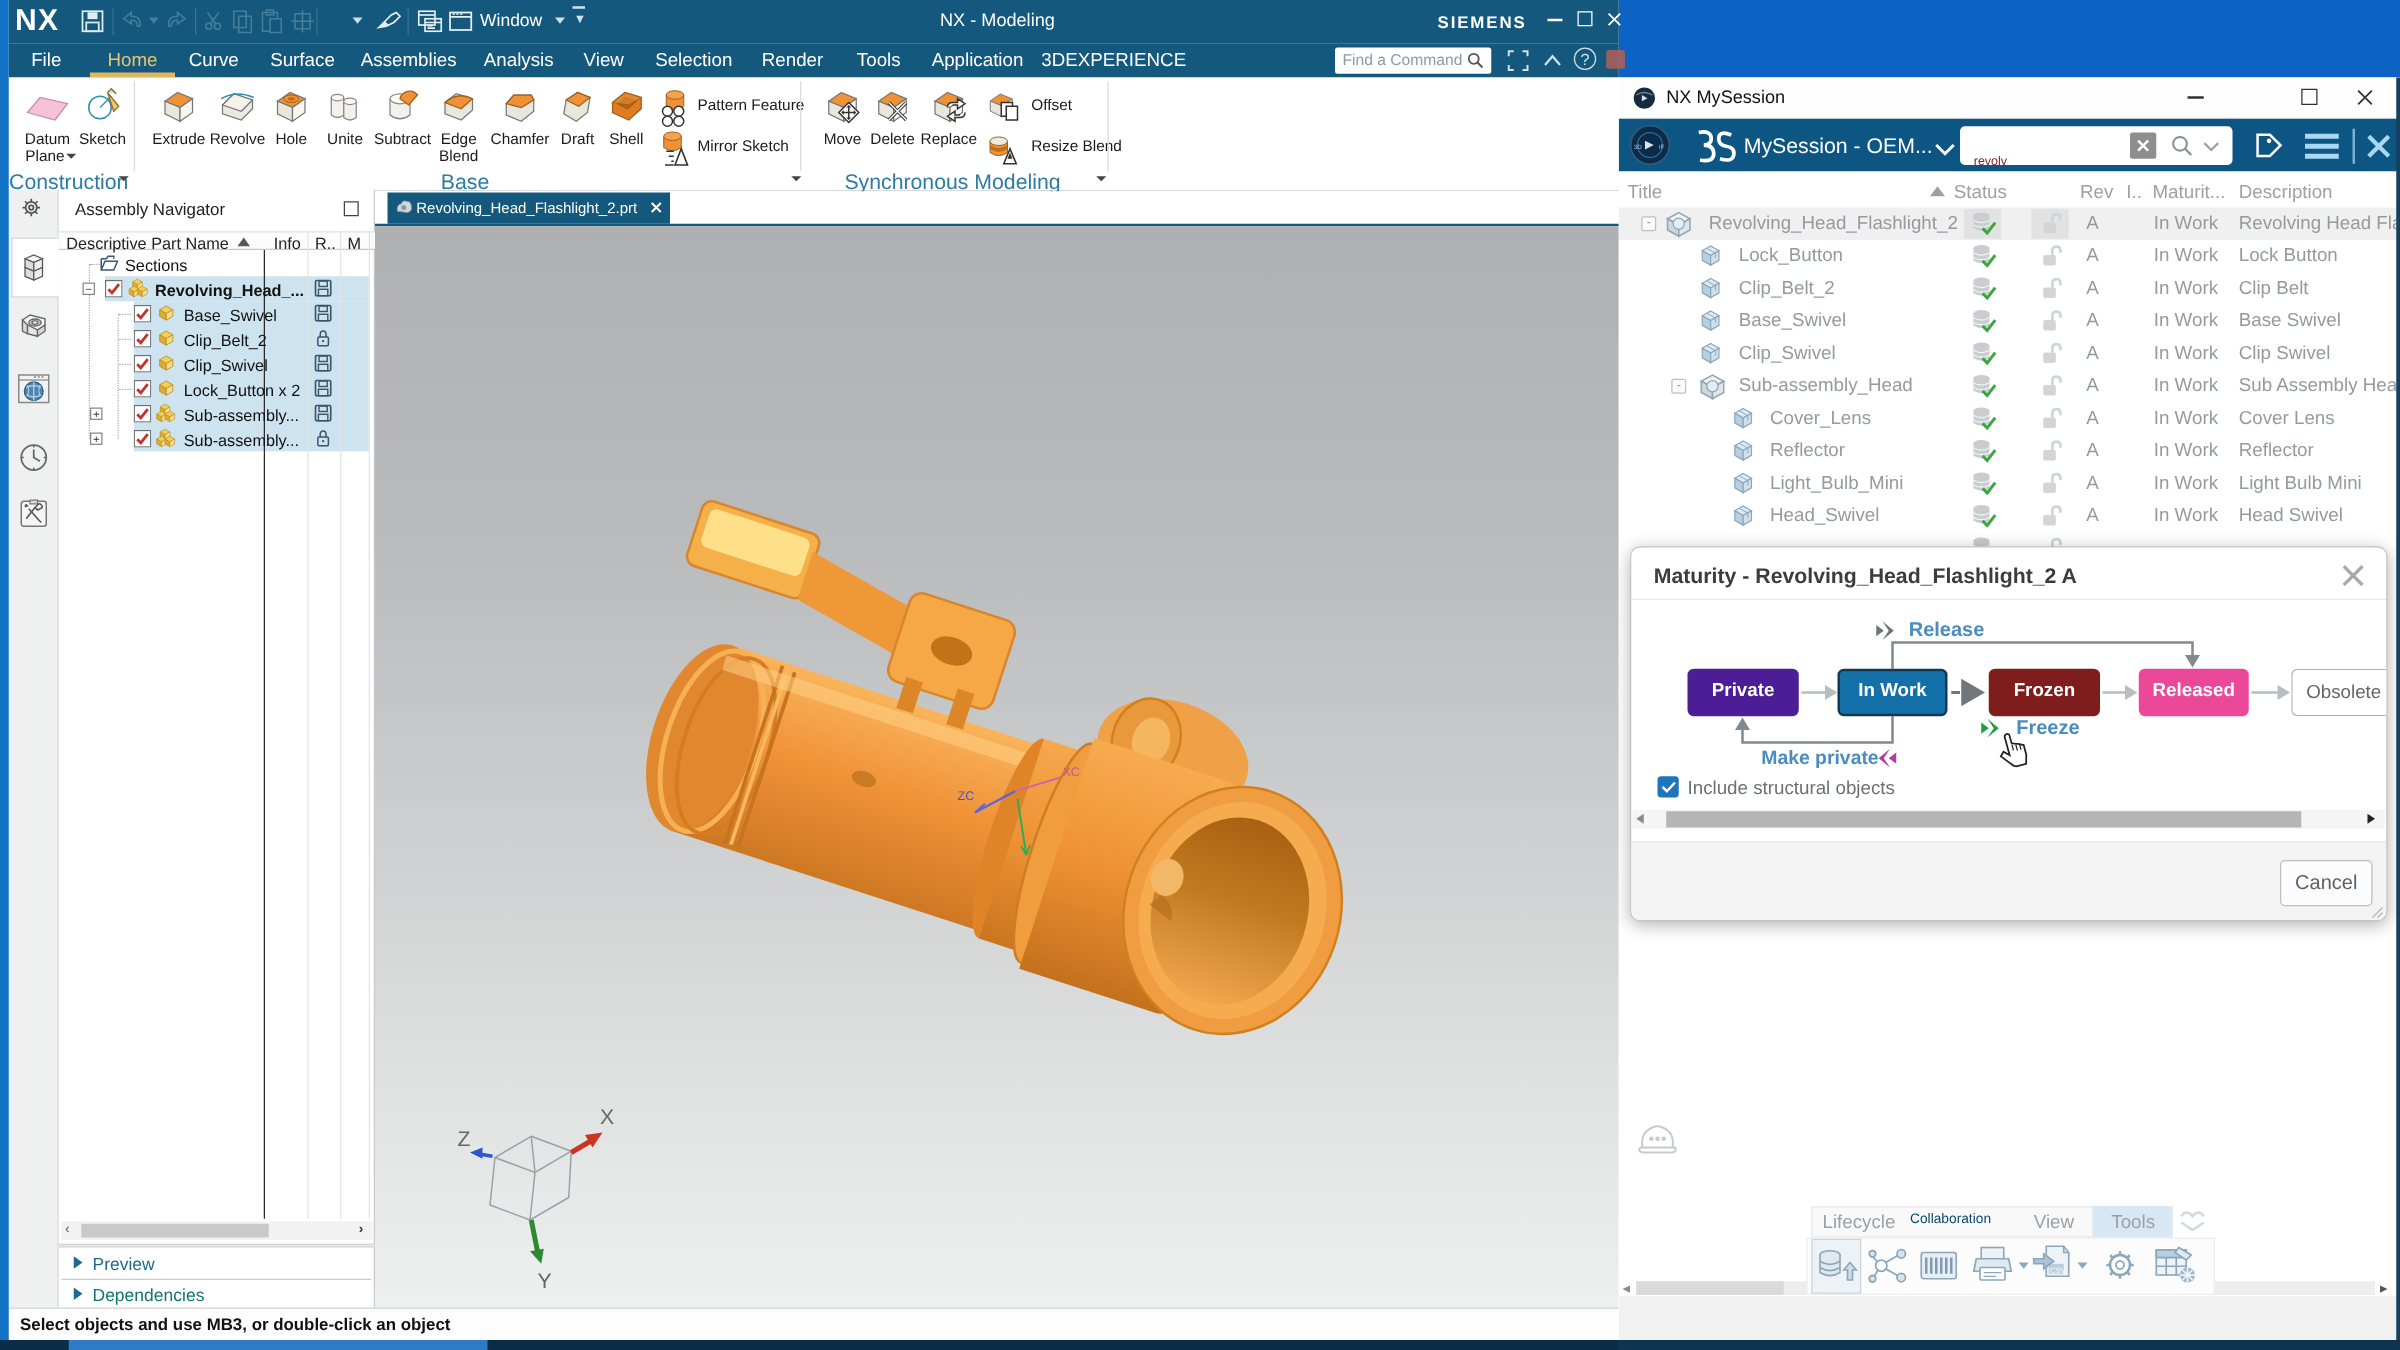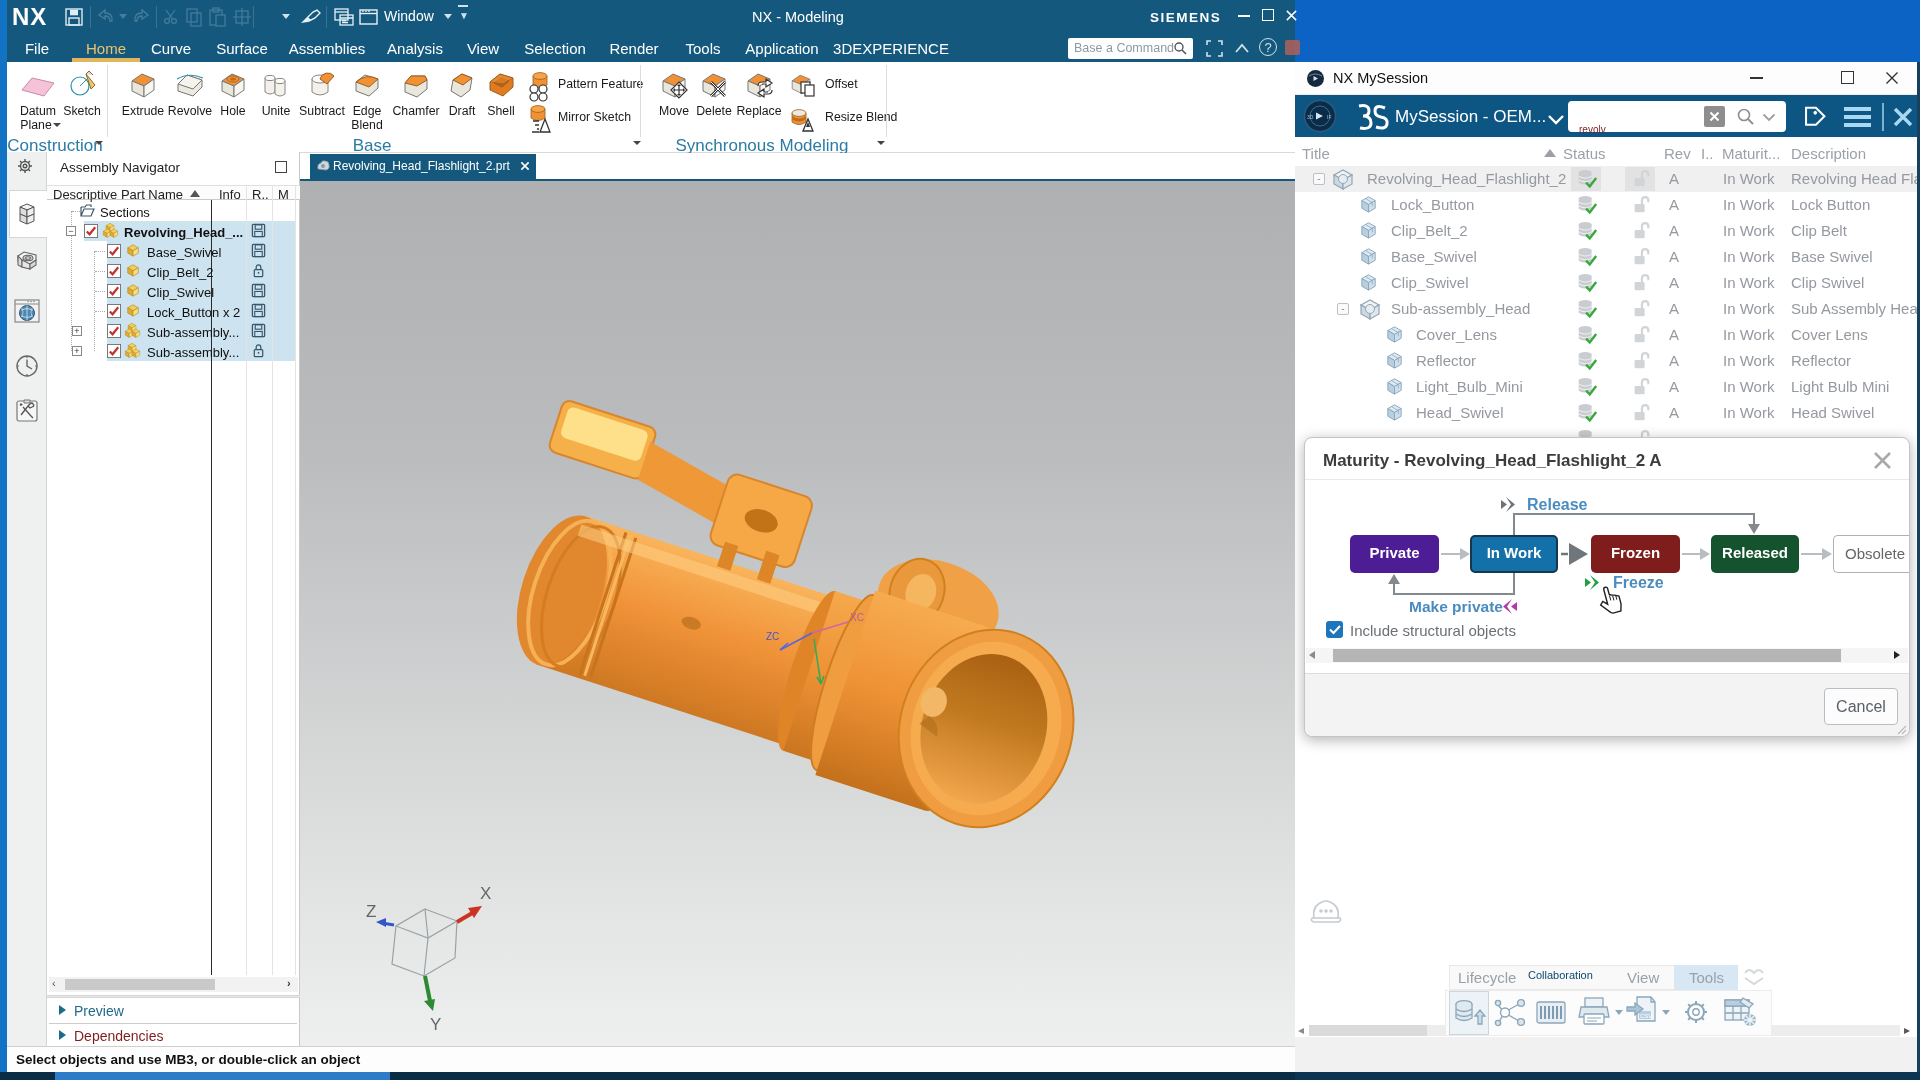--- a/index.html
+++ b/index.html
@@ -178,21 +178,21 @@
   <div class="mitem" style="left:320px">Assemblies</div>
   <div class="mitem" style="left:408px">Analysis</div>
   <div class="mitem" style="left:476px">View</div>
   <div class="mitem" style="left:548px">Selection</div>
   <div class="mitem" style="left:627px">Render</div>
   <div class="mitem" style="left:696px">Tools</div>
   <div class="mitem" style="left:775px">Application</div>
   <div class="mitem" style="left:884px">3DEXPERIENCE</div>
   <div class="abs" style="left:65px;top:23px;width:68px;height:4px;background:#e0b55c"></div>
   <div class="abs" style="left:1061px;top:3px;width:125px;height:21px;background:#fff;border-radius:2px">
-    <div class="abs" style="left:6px;top:3px;font-size:12.5px;color:#8a9aa6">Base a Command</div>
+    <div class="abs" style="left:6px;top:3px;font-size:12.5px;color:#8a9aa6">Find a Command</div>
     <svg class="ic" style="left:105px;top:3px" width="15" height="15" viewBox="0 0 15 15">
         <circle cx="6" cy="6" r="4" fill="none" stroke="#555" stroke-width="1.4"></circle>
         <path d="M9,9 L13,13" stroke="#555" stroke-width="1.6"></path>
       </svg>
   </div>
   <svg class="ic" style="left:1199px;top:5px" width="17" height="17" viewBox="0 0 17 17">
       <g stroke="#cfe2ec" fill="none" stroke-width="1.6">
         <path d="M1,5 L1,1 L5,1 M12,1 L16,1 L16,5 M16,12 L16,16 L12,16 M5,16 L1,16 L1,12"></path>
       </g>
     </svg>
@@ -574,21 +574,21 @@
     </svg>
   <div class="abs" style="left:2px;top:825px;width:249px;height:15px;background:#f2f2f2"></div>
   <div class="abs" style="left:5px;top:825px;font-size:11px;color:#555">‹</div>
   <div class="abs" style="left:240px;top:825px;font-size:11px;color:#333;font-weight:bold">›</div>
   <div class="abs" style="left:18px;top:827px;width:150px;height:11px;background:#c9c9c9"></div>
   <div class="abs" style="left:0px;top:843px;width:253px;height:3px;background:#e9e9e9;border-top:1px solid #d5d5d5;border-bottom:1px solid #d5d5d5"></div>
   <div class="abs" style="left:12px;top:853px;width:0;height:0;border-top:5px solid transparent;border-bottom:5px solid transparent;border-left:7px solid #1f6a8a"></div>
   <div class="abs" style="left:27px;top:851px;font-size:14px;color:#1f6a8a">Preview</div>
   <div class="abs" style="left:2px;top:871px;width:248px;height:1px;background:#ccc"></div>
   <div class="abs" style="left:12px;top:878px;width:0;height:0;border-top:5px solid transparent;border-bottom:5px solid transparent;border-left:7px solid #1f6a8a"></div>
-  <div class="abs" style="left:27px;top:876px;font-size:14px;color:#7f1d1d">Dependencies</div>
+  <div class="abs" style="left:27px;top:876px;font-size:14px;color:#0f766e">Dependencies</div>
   <div class="abs" style="left:2px;top:897px;width:248px;height:1px;background:#ccc"></div>
 </div>
 <div id="statusbar">Select objects and use MB3, or double-click an object</div>
 <div id="leftborder"></div>
 <div id="mswin">
   <div class="abs" style="left:0;top:0;width:625px;height:33px;background:#fdfdfd;border-bottom:1px solid #ececec"></div>
   <svg class="ic" style="left:11px;top:7px" width="19" height="19" viewBox="0 0 19 19">
       <circle cx="9.5" cy="9.5" r="8.5" fill="#16293f"></circle>
       <path d="M3,7 Q9,3 16,7" stroke="#6888a8" fill="none" stroke-width="1"></path>
       <path d="M7.5,7 L12,9.5 L7.5,12 Z" fill="#cfe0ee"></path>
@@ -816,21 +816,21 @@
         <path d="M280,140 L286,144.5 L280,149 Z" fill="#1e9e45"></path>
       <path d="M207,161 L198,168.5 L207,176 L202,168.5 Z" fill="#b13ba5"></path>
         <path d="M212,164 L206,168.5 L212,173 Z" fill="#b13ba5"></path>
     </svg>
     <div class="blue-label" style="left:222px;top:58px">Release</div>
     <div class="blue-label" style="left:308px;top:136px">Freeze</div>
     <div class="blue-label" style="left:104px;top:160px;font-size:15.5px">Make private</div>
     <div class="fbox" style="left:45px;width:89px;background:#4c1d95">Private</div>
     <div class="fbox" style="left:165px;width:88px;background:#1470a8;border:2.5px solid #14384f;line-height:31px">In Work</div>
     <div class="fbox" style="left:286px;width:89px;background:#7f1d1d">Frozen</div>
-    <div class="fbox" style="left:406px;width:88px;background:#14532d">Released</div>
+    <div class="fbox" style="left:406px;width:88px;background:#ec4899">Released</div>
     <div class="fbox" style="left:528px;width:83px;background:#fff;border:1.5px solid #b0b0b0;color:#666;font-weight:normal;border-radius:5px 0 0 5px;border-right:none">Obsolete</div>
     <svg class="ic" style="left:294px;top:148px" width="26" height="30" viewBox="0 0 26 30">
         <path d="M8,2 L8,17 L4,13 L1,16 L9,26 L11,27 L19,27 L21,20 L21,12 L17,10 L14,9 L12,8 L12,2 Q12,0 10,0 Q8,0 8,2 Z" fill="#fff" stroke="#222" stroke-width="1.4" transform="rotate(-15 13 15)"></path>
         <path d="M12,9 L12,14 M15,10 L15,15 M18,11 L18,15" stroke="#222" stroke-width="1" transform="rotate(-15 13 15)"></path>
       </svg>
     <div class="abs" style="left:21px;top:183px;width:17px;height:17px;background:#1d76bb;border-radius:3px"></div>
     <svg class="ic" style="left:24px;top:187px" width="12" height="10" viewBox="0 0 12 10">
         <path d="M1,4.5 L4.5,8 L11,1" stroke="#fff" stroke-width="2" fill="none"></path>
       </svg>
     <div class="abs" style="left:45px;top:184px;font-size:15px;color:#6b7075">Include structural objects</div>

